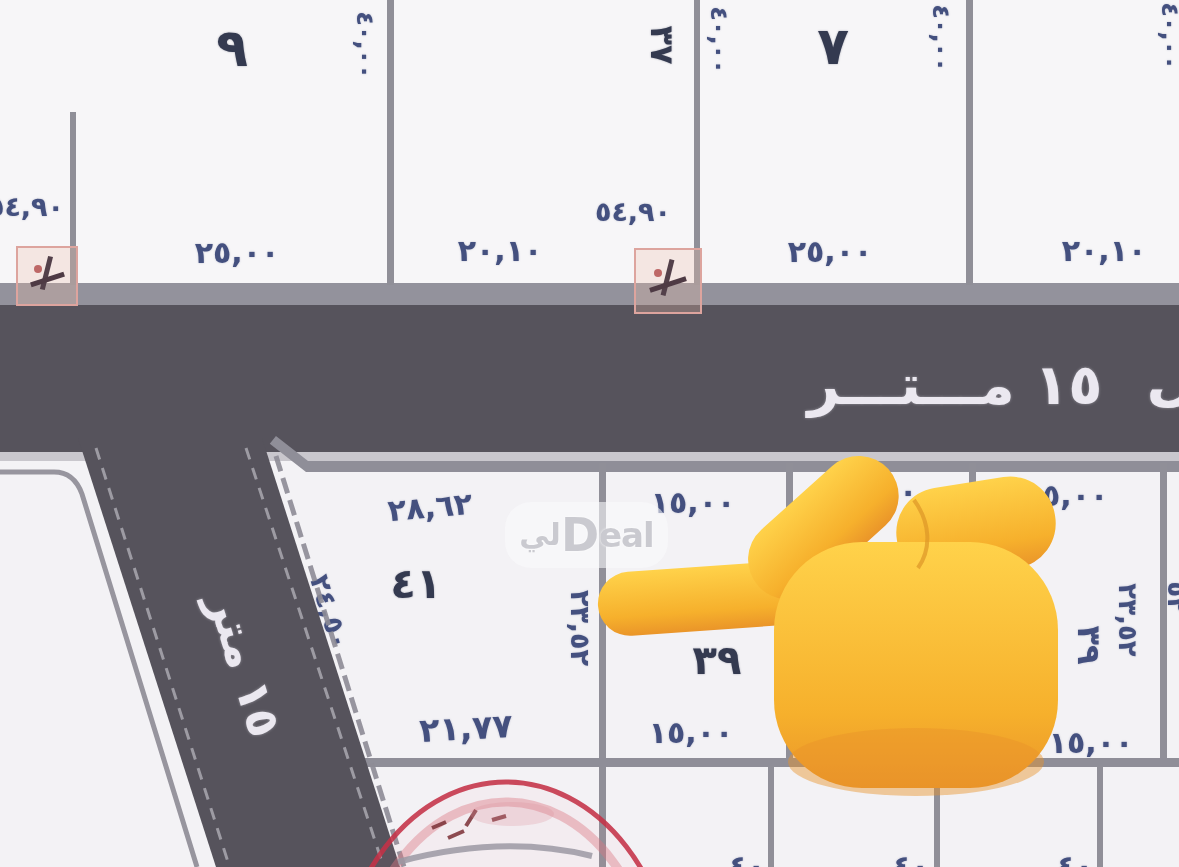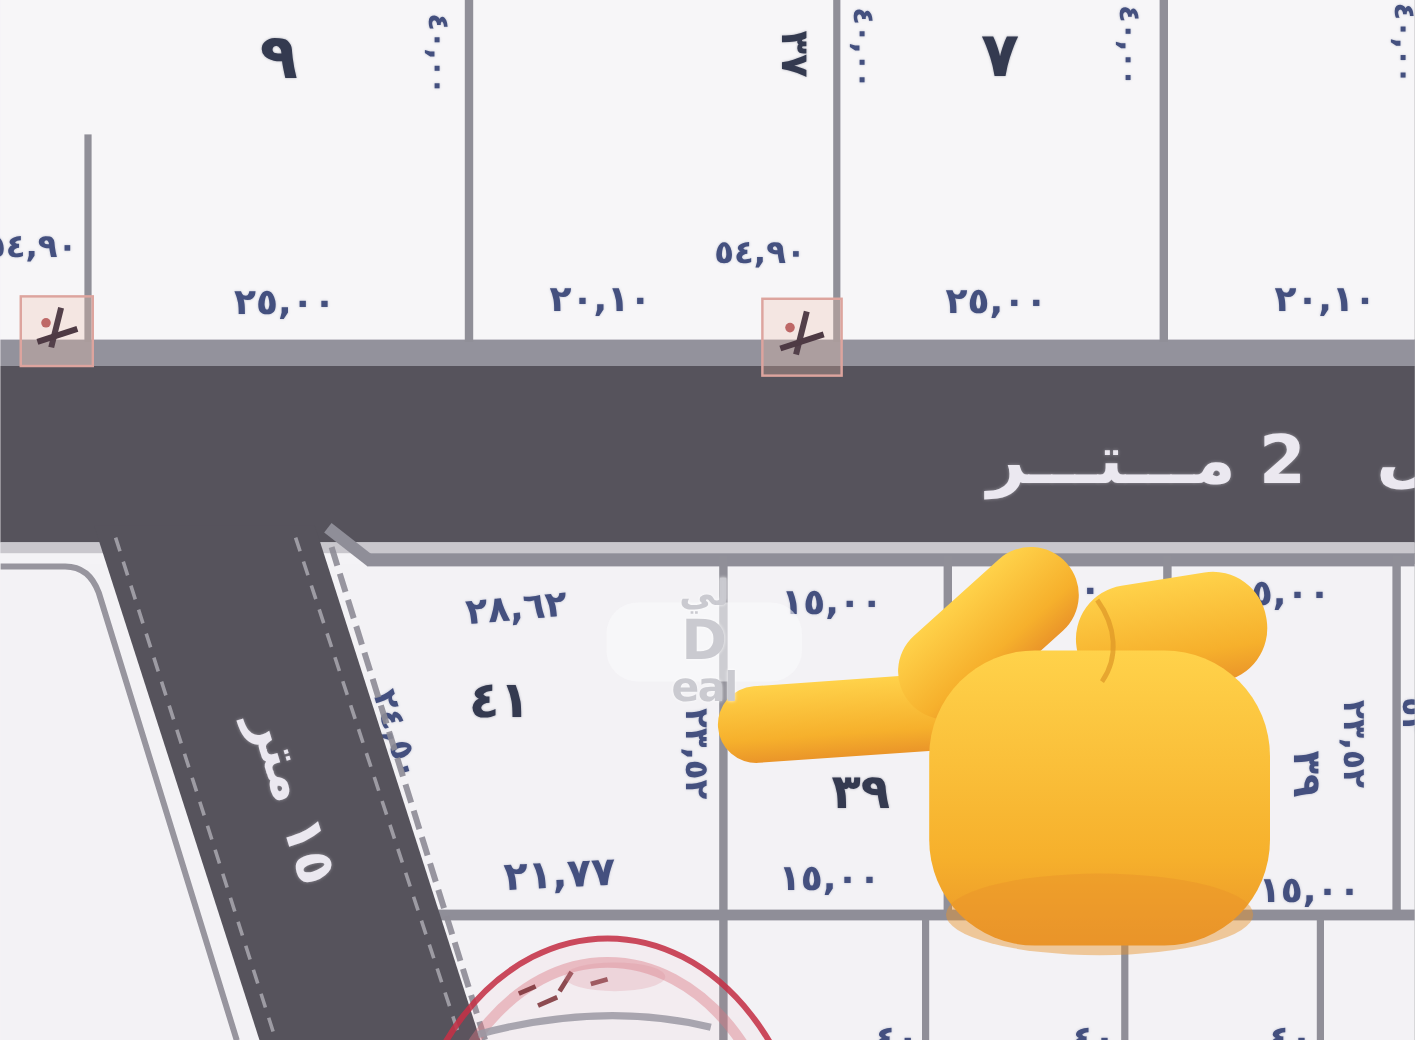--- a/index.html
+++ b/index.html
@@ -11,21 +11,21 @@
   .lbl.dark{color:#343a50;text-shadow:0 0 2px rgba(40,45,70,.4);}
   .lbl.roadtxt{color:#ebe8f0;font-weight:700;text-shadow:0 0 3px rgba(235,232,240,.45);}
   .vline{position:absolute;background:#908f98;}
   .hline{position:absolute;background:#8f8e98;}
   .bench{position:absolute;border:2px solid #dda49e;background:rgba(236,190,170,.28);}
   .bench .s1{position:absolute;left:45%;top:15%;width:5px;height:60%;background:#53404a;transform:rotate(14deg);}
   .bench .s2{position:absolute;left:20%;top:52%;width:60%;height:5px;background:#4e3a44;transform:rotate(-18deg);}
   .bench .s3{position:absolute;left:28%;top:30%;width:8px;height:8px;border-radius:50%;background:#b04848;opacity:.8;}
   .wm{position:absolute;left:505px;top:502px;width:163px;height:66px;border-radius:26px;
       background:rgba(250,250,252,.58);display:flex;align-items:center;justify-content:center;
-      z-index:50;color:rgba(200,200,206,.97);text-shadow:0 0 3px rgba(255,255,255,.85);flex-direction:column;}
+      z-index:50;color:rgba(200,200,206,.97);text-shadow:0 0 3px rgba(255,255,255,.85);}
   .wm span{line-height:1;}
   svg{position:absolute;left:0;top:0;}
 </style>
 </head>
 <body>
 
 <div class="canvas">
 
   <div class="bg" style="left:0;top:0;width:1179px;height:283px;background:#f7f6f8;"></div>
   <div class="bg" style="left:0;top:470px;width:1179px;height:397px;background:#f3f2f5;"></div>
@@ -79,21 +79,21 @@
     <div class="s1"></div>
     <div class="s2"></div>
     <div class="s3"></div>
   </div>
   <div class="bench" style="left:634px;top:248px;width:64px;height:62px;">
     <div class="s1"></div>
     <div class="s2"></div>
     <div class="s3"></div>
   </div>
 
-  <div class="lbl roadtxt" style="left:955px;top:384px;font-size:56px;letter-spacing:2px;z-index:2;">2 مـــتـــر</div>
+  <div class="lbl roadtxt" style="left:955px;top:384px;font-size:56px;letter-spacing:2px;z-index:2;">١٥ مـــتـــر</div>
   <div class="lbl roadtxt" style="left:1172px;top:378px;font-size:60px;z-index:2;">ل</div>
   <div class="lbl roadtxt" style="left:245px;top:665px;font-size:46px;letter-spacing:4px;z-index:2;transform:translate(-50%,-50%) rotate(73deg);">١٥ متر</div>
 
   <div class="lbl" style="left:430px;top:507px;font-size:30px;transform:translate(-50%,-50%) rotate(-5deg);">٢٨,٦٢</div>
   <div class="lbl dark" style="left:416px;top:583px;font-size:42px;text-align:right;">٤١</div>
   <div class="lbl" style="left:330px;top:612px;font-size:27px;transform:translate(-50%,-50%) rotate(73deg);">٢٤,٥٠</div>
   <div class="lbl" style="left:580px;top:628px;font-size:27px;transform:translate(-50%,-50%) rotate(90deg);">٢٣,٥٢</div>
   <div class="lbl" style="left:466px;top:728px;font-size:33px;transform:translate(-50%,-50%) rotate(-3deg);">٢١,٧٧</div>
 
   <div class="lbl" style="left:693px;top:502px;font-size:30px;">١٥,٠٠</div>

